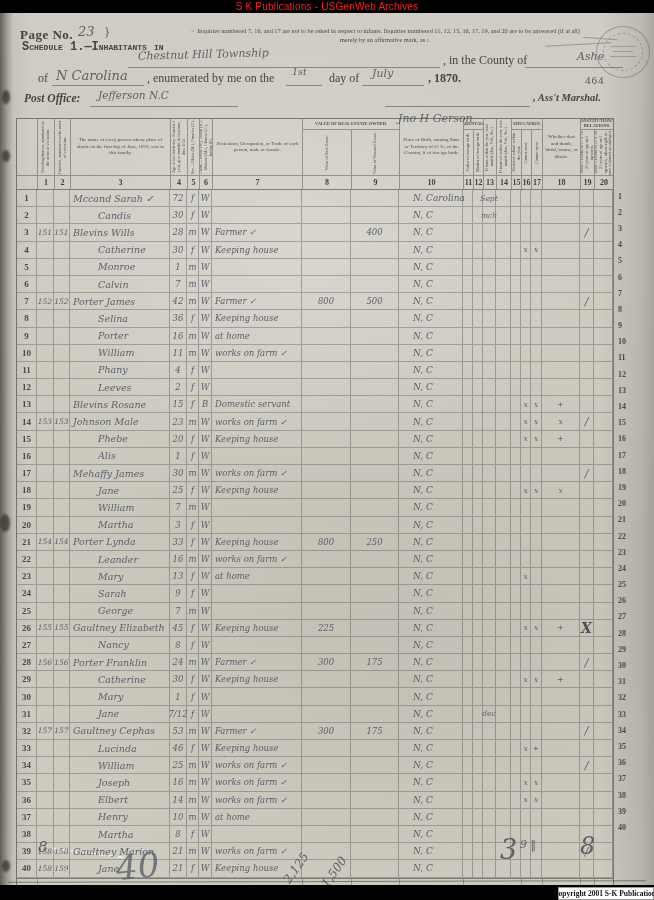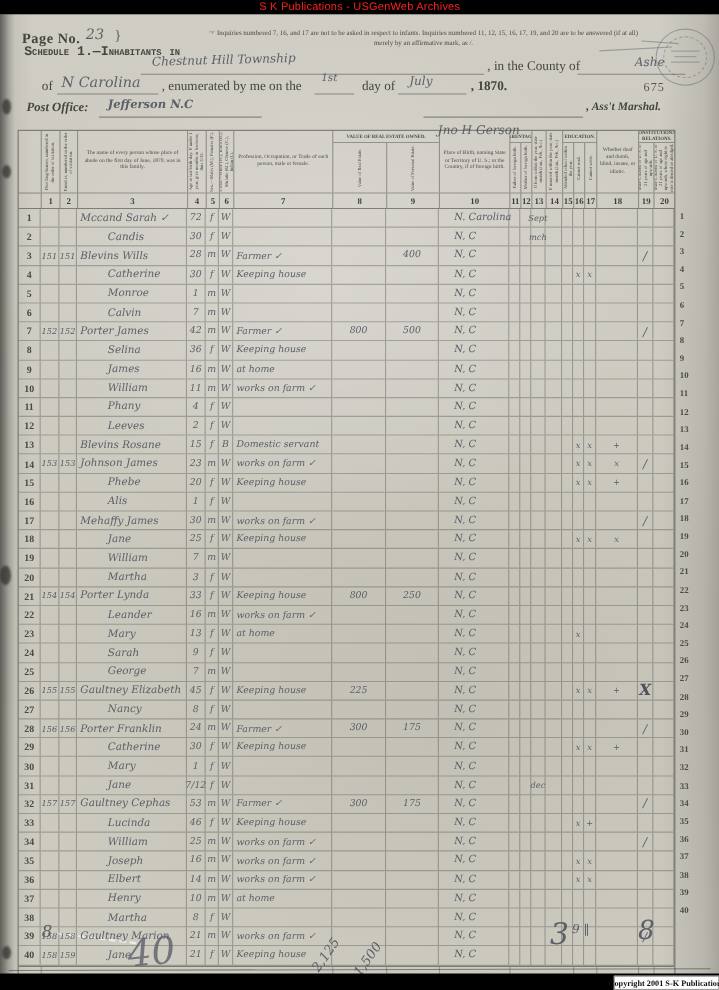--- a/index.html
+++ b/index.html
@@ -129,25 +129,25 @@
   <div class="abs ink schedline" style="left:38px;top:71px;">of</div>
   <div class="uline" style="left:52px;top:84px;width:92px;"></div>
   <div class="abs hw hwl" style="left:56px;top:68px;font-size:13px;">N Carolina</div>
   <div class="abs ink schedline" style="left:147px;top:71px;">, enumerated by me on the</div>
   <div class="uline" style="left:286px;top:84px;width:36px;"></div>
   <div class="abs hw hwl" style="left:292px;top:66px;font-size:9.5px;">1st</div>
   <div class="abs ink schedline" style="left:329px;top:71px;">day of</div>
   <div class="uline" style="left:362px;top:84px;width:62px;"></div>
   <div class="abs hw hwl" style="left:372px;top:67px;font-size:11px;">July</div>
   <div class="abs ink schedline" style="left:428px;top:71px;font-weight:bold;">, 1870.</div>
-  <div class="abs num464">675</div>
+  <div class="abs num464">464</div>
 
   <div class="abs ink" style="left:24px;top:92px;font-size:11.5px;font-weight:bold;font-style:italic;">Post Office:</div>
   <div class="uline" style="left:90px;top:105px;width:148px;"></div>
-  <div class="abs hw hwl" style="left:98px;top:89px;font-size:10.5px;font-weight:bold;">Jefferson   N.C</div>
+  <div class="abs hw hwl" style="left:98px;top:89px;font-size:10.5px;">Jefferson   N.C</div>
   <div class="uline" style="left:385px;top:105px;width:145px;"></div>
   <div class="abs hw hwl" style="left:398px;top:88px;font-size:11px;margin-top:24px;">Jno H Gerson</div>
   <div class="abs ink" style="left:533px;top:92px;font-size:10.5px;font-style:italic;font-weight:bold;">, Ass't Marshal.</div>
 
   <div class="table">
     <div class="thead" id="thead">
         <div class="hcell" style="left: 0px; top: 0px; width: 20px; height: 70px; border-left: none;"></div>
         <div class="hcell vt" style="left: 20px; width: 17px; top: 0px; height: 56px;">
           <span>Dwelling-houses, numbered in the order of visitation.</span>
         </div>
@@ -416,21 +416,21 @@
           <div class="td mk"></div>
           <div class="td mk"></div>
           <div class="td mk"></div>
           <div class="td mk"></div>
           <div class="td mk"></div>
         </div>
         <div class="trow">
           <div class="td pn">9</div>
           <div class="td sm"></div>
           <div class="td sm"></div>
-          <div class="td nm ind">James</div>
+          <div class="td nm ind">Porter</div>
           <div class="td ct">16</div>
           <div class="td ct">m</div>
           <div class="td ct">W</div>
           <div class="td oc">at home</div>
           <div class="td vl"></div>
           <div class="td vl"></div>
           <div class="td bp">N, C</div>
           <div class="td mk"></div>
           <div class="td mk"></div>
           <div class="td mk"></div>
@@ -531,21 +531,21 @@
           <div class="td mk">x</div>
           <div class="td mk">x</div>
           <div class="td mk">+</div>
           <div class="td mk"></div>
           <div class="td mk"></div>
         </div>
         <div class="trow">
           <div class="td pn">14</div>
           <div class="td sm">153</div>
           <div class="td sm">153</div>
-          <div class="td nm">Johnson James</div>
+          <div class="td nm">Johnson Male</div>
           <div class="td ct">23</div>
           <div class="td ct">m</div>
           <div class="td ct">W</div>
           <div class="td oc">works on farm ✓</div>
           <div class="td vl"></div>
           <div class="td vl"></div>
           <div class="td bp">N, C</div>
           <div class="td mk"></div>
           <div class="td mk"></div>
           <div class="td mk"></div>

